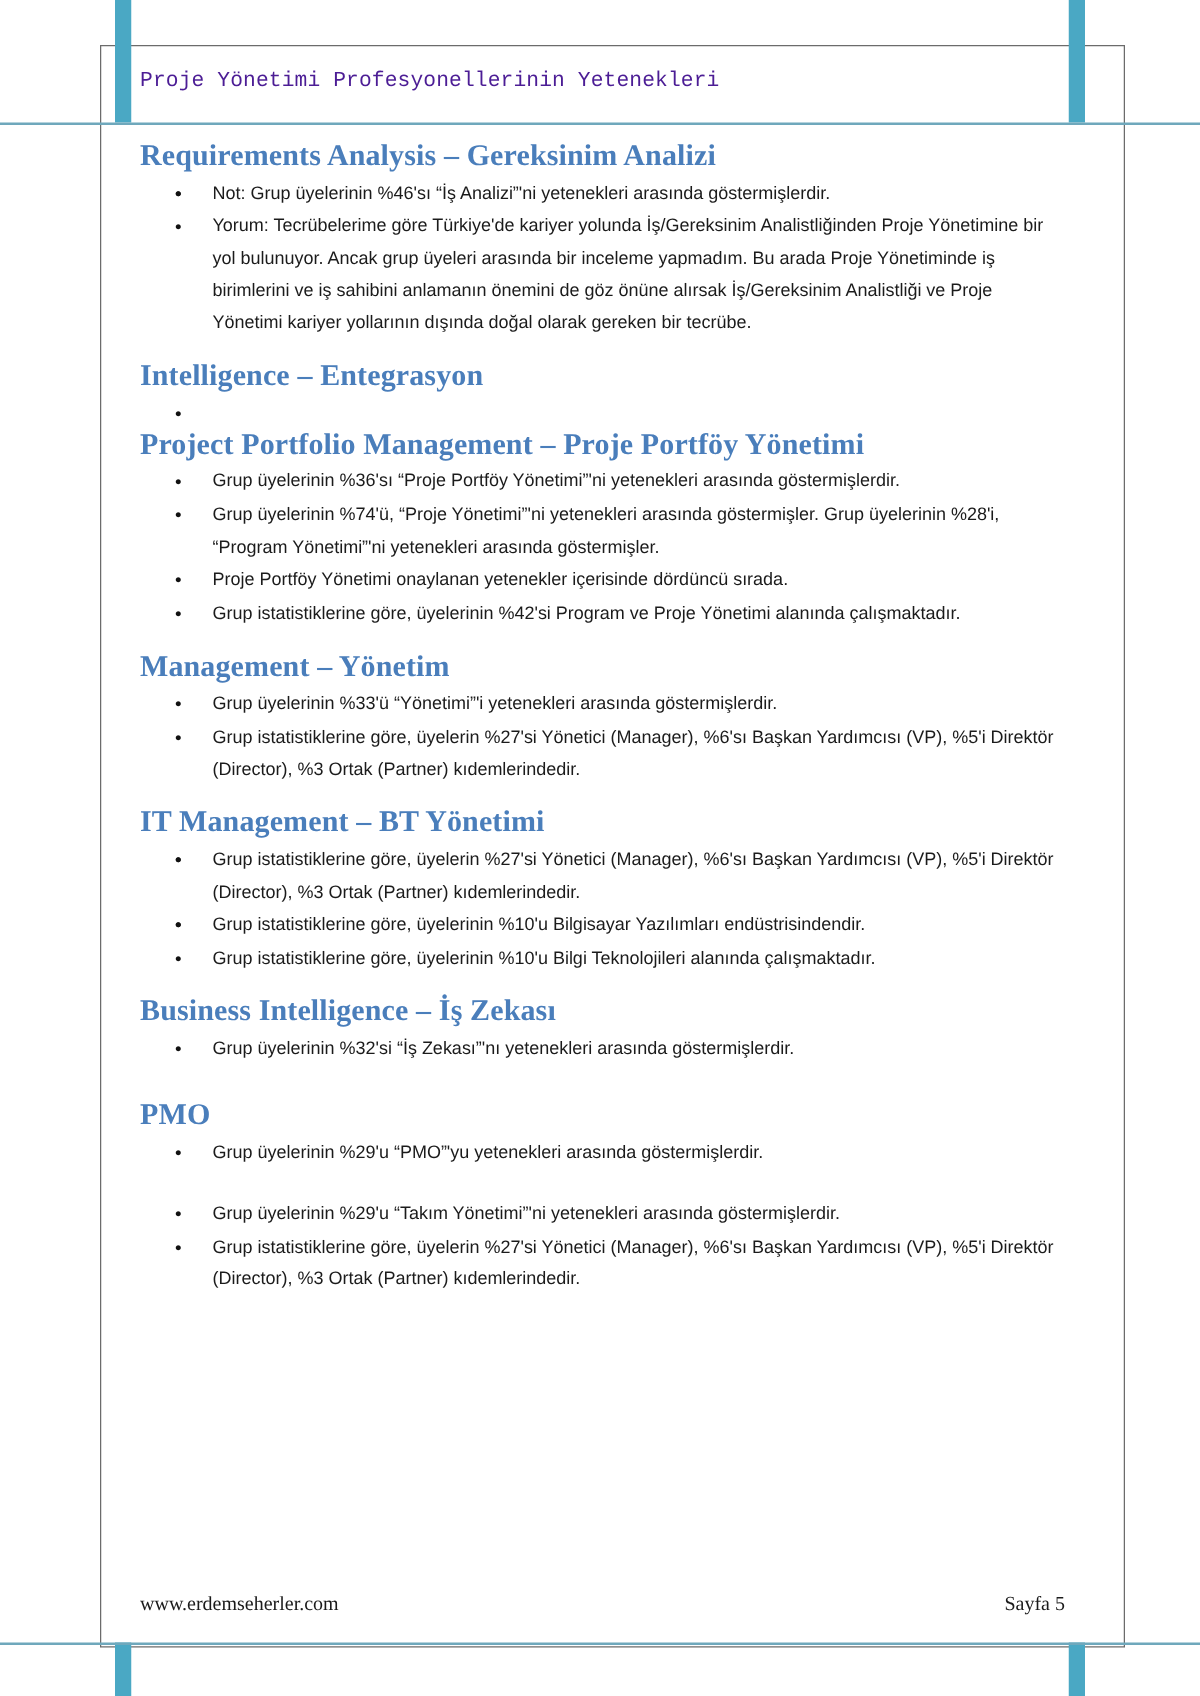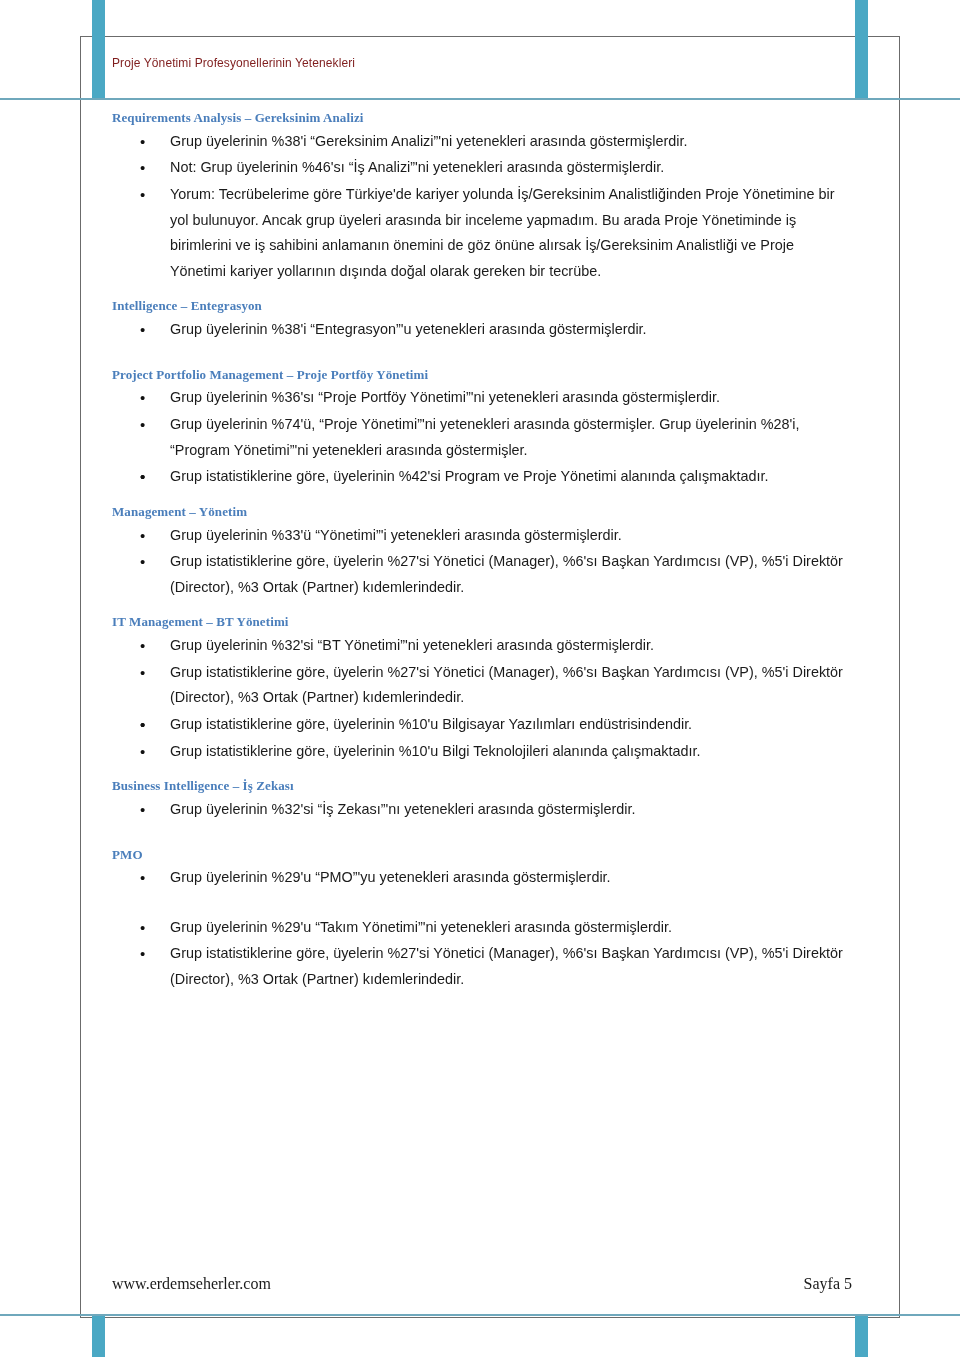--- a/index.html
+++ b/index.html
@@ -51,37 +51,37 @@
     border: 1px solid #6b6b6b;
     box-sizing: border-box;
   }
 
   
   .doc-header {
     position: absolute;
     left: 112px;
     top: 56px;
     width: 700px;
-    font-family: Liberation Sans, sans-serif;
-    font-size: 12px;
-    color: #7f1d1d;
+    font-family: Liberation Mono, monospace;
+    font-size: 17px;
+    color: #4c1d95;
     letter-spacing: .1px;
   }
 
   
   .content {
     position: absolute;
     left: 112px;
     top: 110px;
     width: 740px;
   }
 
   h2.section-title {
     font-family: "Liberation Serif", serif;
-    font-size: 13px;
+    font-size: 24px;
     font-weight: bold;
     color: #4A7EBB;
     margin: 0 0 2px 0;
     line-height: 1.28;
     letter-spacing: .1px;
   }
   .section + .section { margin-top: 14px; }
   .section.tight + .section { margin-top: 24px; }
 
   ul.bullets {
@@ -137,51 +137,51 @@
 
   <div class="rule top"></div>
   <div class="rule bottom"></div>
 
   <div class="doc-header">Proje Yönetimi Profesyonellerinin Yetenekleri</div>
 
   <div class="content" id="content-root">
       <div class="section">
         <h2 class="section-title">Requirements Analysis – Gereksinim Analizi</h2>
         <ul class="bullets">
-          <li><span class="bullet-dot">•</span><span class="txt">Grup üyelerinin %38'i “Gereksinim Analizi”'ni yetenekleri arasında göstermişlerdir.</span></li>
+          <li><span class="bullet-dot">•</span></li>
           <li><span class="bullet-dot">•</span><span class="txt">Not: Grup üyelerinin %46'sı “İş Analizi”'ni yetenekleri arasında göstermişlerdir.</span></li>
           <li><span class="bullet-dot">•</span><span class="txt">Yorum: Tecrübelerime göre Türkiye'de kariyer yolunda İş/Gereksinim Analistliğinden Proje Yönetimine bir yol bulunuyor.  Ancak grup üyeleri arasında bir inceleme yapmadım. Bu arada Proje Yönetiminde iş birimlerini ve iş sahibini anlamanın önemini de göz önüne alırsak İş/Gereksinim Analistliği ve Proje Yönetimi kariyer yollarının dışında doğal olarak gereken bir tecrübe.</span></li>
         </ul>
       </div>
       <div class="section tight">
         <h2 class="section-title">Intelligence – Entegrasyon</h2>
         <ul class="bullets">
-          <li><span class="bullet-dot">•</span><span class="txt">Grup üyelerinin %38'i “Entegrasyon”'u yetenekleri arasında göstermişlerdir.</span></li>
+          <li><span class="bullet-dot">•</span></li>
         </ul>
       </div>
       <div class="section">
         <h2 class="section-title">Project Portfolio Management – Proje Portföy Yönetimi</h2>
         <ul class="bullets">
           <li><span class="bullet-dot">•</span><span class="txt">Grup üyelerinin %36'sı “Proje Portföy Yönetimi”'ni yetenekleri arasında göstermişlerdir.</span></li>
           <li><span class="bullet-dot">•</span><span class="txt">Grup üyelerinin %74'ü,  “Proje Yönetimi”'ni yetenekleri arasında göstermişler. Grup üyelerinin %28'i,  “Program Yönetimi”'ni yetenekleri arasında göstermişler.</span></li>
-          <li><span class="bullet-dot">•</span></li>
+          <li><span class="bullet-dot">•</span><span class="txt">Proje Portföy Yönetimi onaylanan yetenekler içerisinde dördüncü sırada.</span></li>
           <li><span class="bullet-dot">•</span><span class="txt">Grup istatistiklerine göre, üyelerinin %42'si Program ve Proje Yönetimi alanında çalışmaktadır.</span></li>
         </ul>
       </div>
       <div class="section">
         <h2 class="section-title">Management – Yönetim</h2>
         <ul class="bullets">
           <li><span class="bullet-dot">•</span><span class="txt">Grup üyelerinin %33'ü “Yönetimi”'i yetenekleri arasında göstermişlerdir.</span></li>
           <li><span class="bullet-dot">•</span><span class="txt">Grup istatistiklerine göre, üyelerin %27'si Yönetici (Manager), %6'sı Başkan Yardımcısı (VP), %5'i Direktör (Director), %3 Ortak (Partner) kıdemlerindedir.</span></li>
         </ul>
       </div>
       <div class="section">
         <h2 class="section-title">IT Management – BT Yönetimi</h2>
         <ul class="bullets">
-          <li><span class="bullet-dot">•</span><span class="txt">Grup üyelerinin %32'si “BT Yönetimi”'ni yetenekleri arasında göstermişlerdir.</span></li>
+          <li><span class="bullet-dot">•</span></li>
           <li><span class="bullet-dot">•</span><span class="txt">Grup istatistiklerine göre, üyelerin %27'si Yönetici (Manager), %6'sı Başkan Yardımcısı (VP), %5'i Direktör (Director), %3 Ortak (Partner) kıdemlerindedir.</span></li>
           <li><span class="bullet-dot">•</span></li>
           <li><span class="bullet-dot">•</span><span class="txt">Grup istatistiklerine göre, üyelerinin %10'u Bilgisayar Yazılımları endüstrisindendir.</span></li>
           <li><span class="bullet-dot">•</span><span class="txt">Grup istatistiklerine göre, üyelerinin %10'u Bilgi Teknolojileri alanında çalışmaktadır.</span></li>
         </ul>
       </div>
       <div class="section tight">
         <h2 class="section-title">Business Intelligence – İş Zekası</h2>
         <ul class="bullets">
           <li><span class="bullet-dot">•</span><span class="txt">Grup üyelerinin %32'si “İş Zekası”'nı yetenekleri arasında göstermişlerdir.</span></li>

